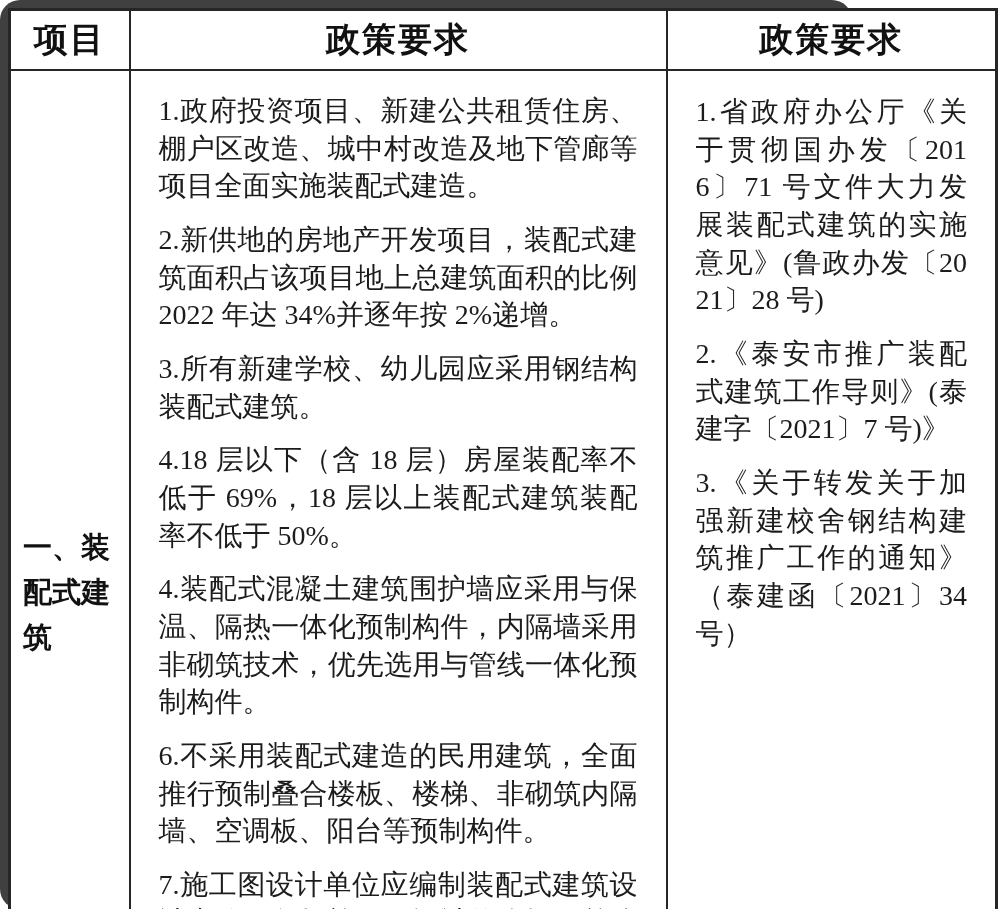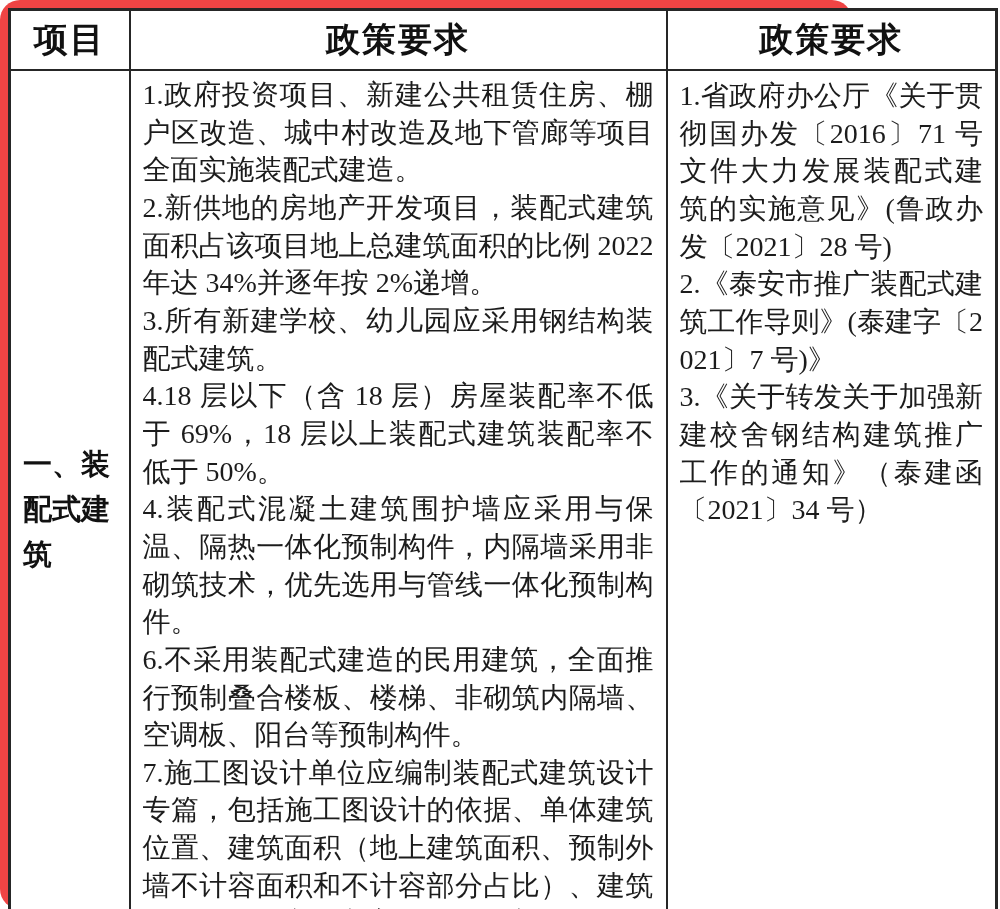--- a/index.html
+++ b/index.html
@@ -12,21 +12,21 @@
     height: 909px;
     overflow: hidden;
     font-family: "Liberation Serif", serif;
     color: #1c1c1c;
   }
   .page {
     box-sizing: border-box;
     width: 852px;
     height: 909px;
     padding: 8px 5px 0 8px;
-    background: #ef4444;
+    background: #404040;
     border-radius: 20px;
   }
   table.policy-table {
     border-collapse: collapse;
     table-layout: fixed;
     width: 987px;
     background: #ffffff;
   }
   table.policy-table col.c1 { width: 120px; }
   table.policy-table col.c2 { width: 537px; }
@@ -56,21 +56,21 @@
     padding: 4px 8px 4px 12px;
     text-align: left;
     color: #111111;
   }
   td.text-cell {
     vertical-align: top;
     padding: 6px 12px 6px 12px;
   }
   td.req-cell  { padding-top: 5px; }
   .cell-para {
-    margin: 0;
+    margin: 16px;
     font-size: 28px;
     line-height: 1.345;
     text-align: justify;
     text-justify: inter-ideograph;
     color: #1c1c1c;
     word-break: break-all;
   }
 </style>
 </head>
 <body>

